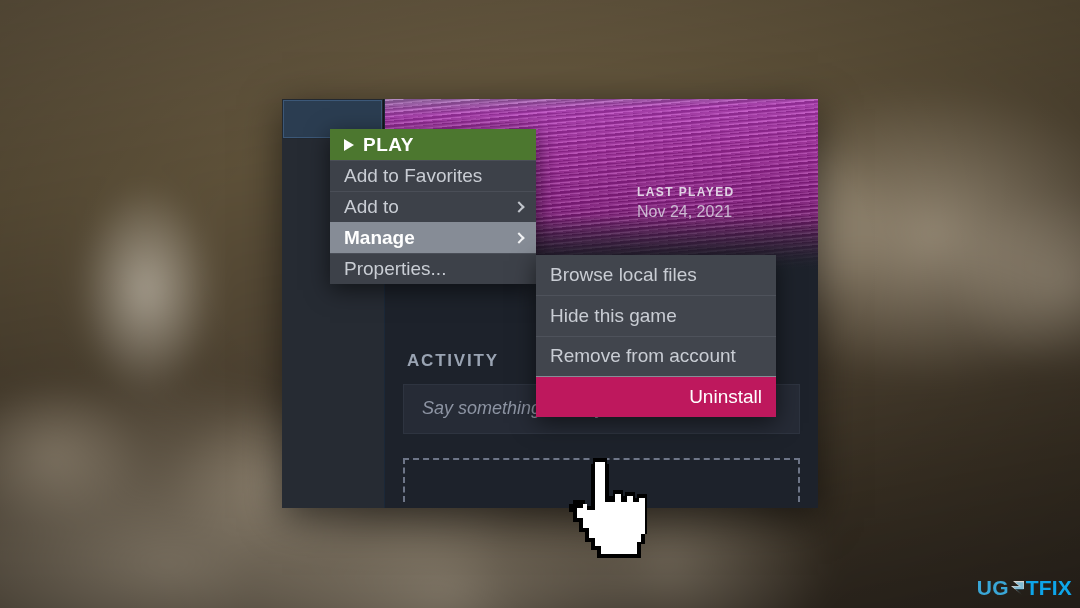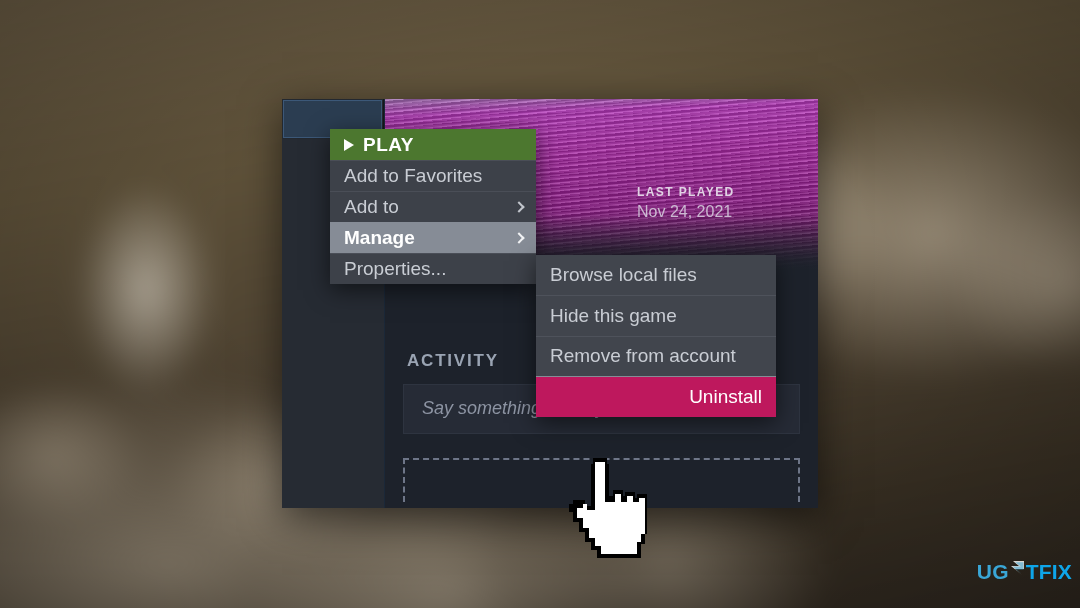--- a/index.html
+++ b/index.html
@@ -289,23 +289,23 @@
     width: 80px;
     height: 100px;
     z-index: 60;
     pointer-events: none;
   }
 
   
   #watermark {
     position: absolute;
     right: 8px;
-    bottom: 24px;
+    bottom: 8px;
     display: flex;
-    align-items: flex-start;
+    align-items: center;
     font-size: 21px;
     font-weight: bold;
     letter-spacing: 0.2px;
     z-index: 70;
     margin-left: 33px;
   }
   .wm-blue { color: #3aa6d6; }
   .wm-light { color: #0ea5e9; }
   .wm-bolt { margin: 0 1px; display: flex; align-items: center; }
 </style>

